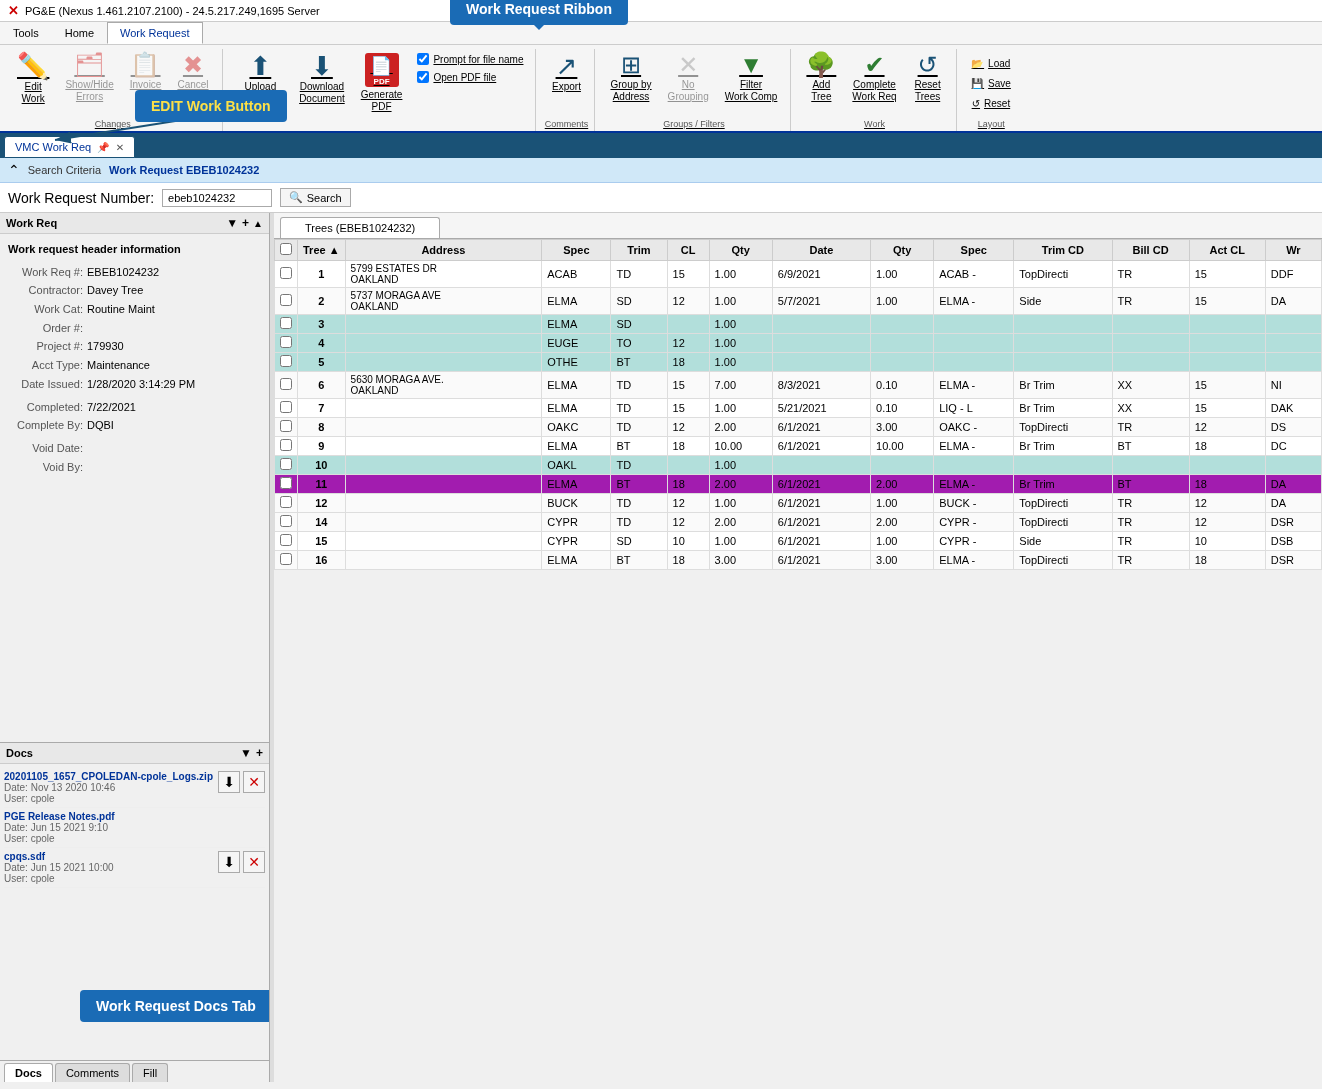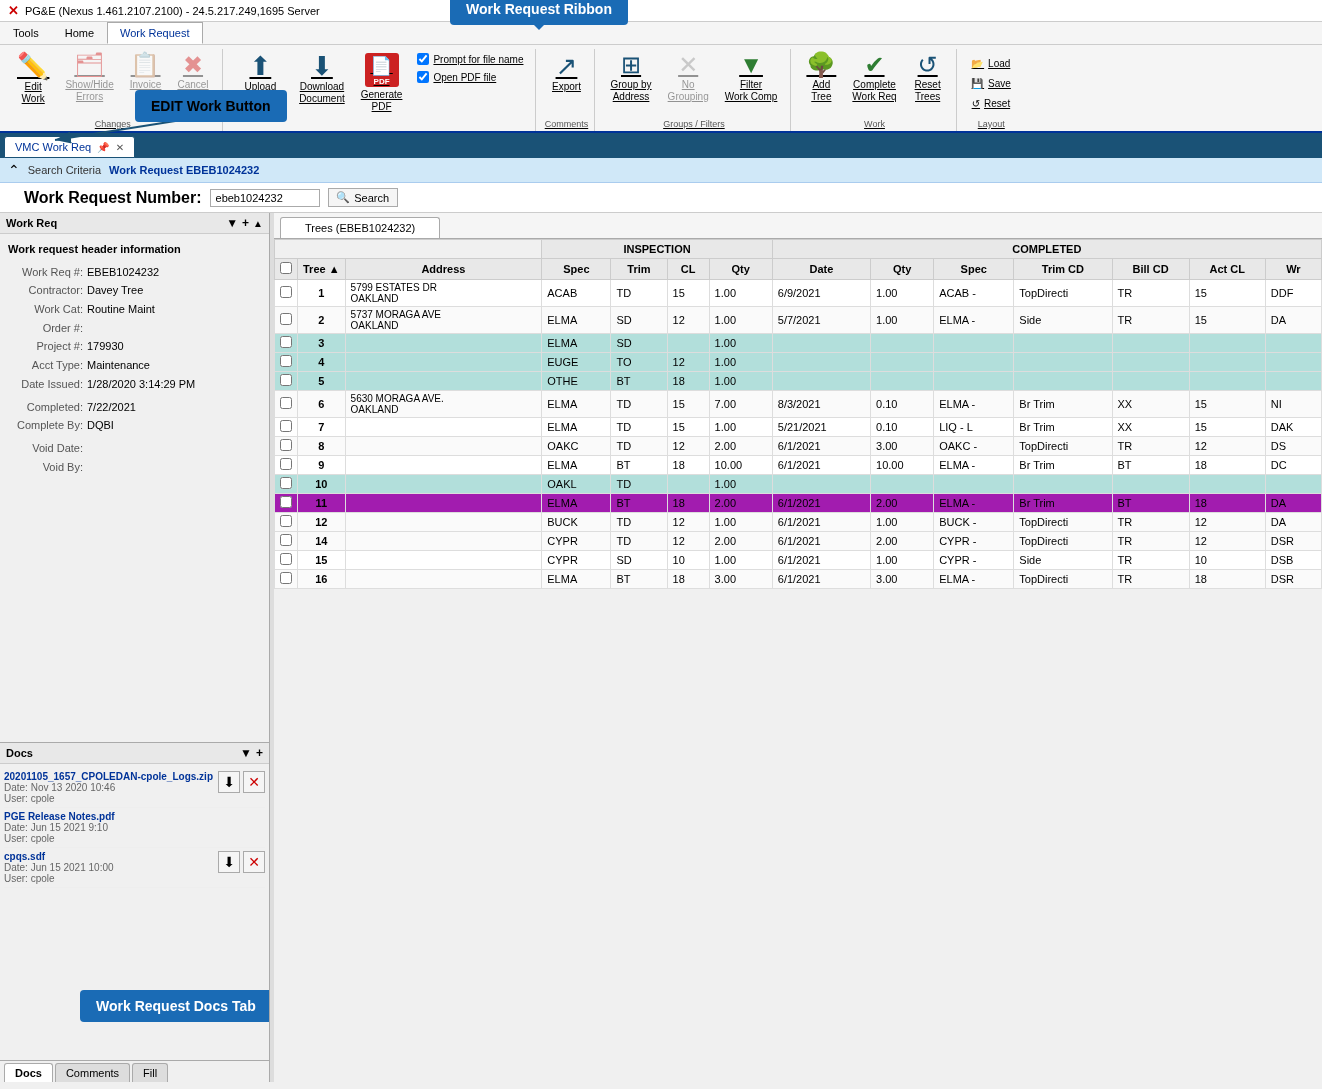--- a/index.html
+++ b/index.html
@@ -169,21 +169,21 @@
     
     
     .wrn-bar {
       background: white;
       padding: 5px 8px;
       display: flex;
       align-items: center;
       gap: 8px;
       border-bottom: 1px solid #ccc;
     }
-    .wrn-label { font-size: 16px; font-weight: bold; margin-left: 16px; }
+    .wrn-label { font-size: 14px; font-weight: normal; }
     .wrn-input {
       border: 1px solid #aaa;
       padding: 2px 5px;
       font-size: 11px;
       width: 110px;
     }
     .search-btn {
       display: flex;
       align-items: center;
       gap: 4px;
@@ -502,21 +502,21 @@
 
   <div style="position:absolute; top:15px; left:5px; z-index:500; pointer-events:none;">
     <svg width="290" height="120">
       <defs>
         <marker id="arrowhead" markerWidth="8" markerHeight="6" refX="8" refY="3" orient="auto">
           <polygon points="0 0, 8 3, 0 6" fill="#1a5276"></polygon>
         </marker>
       </defs>
       <line x1="240" y1="50" x2="50" y2="80" stroke="#1a5276" stroke-width="2" marker-end="url(#arrowhead)"></line>
     </svg>
-    <div style="position:absolute; top:30px; left:130px; background:#1a6bb5; color:#000000; font-size:14px; font-weight:bold; padding:8px 16px; border-radius:4px; white-space:nowrap;">EDIT Work Button</div>
+    <div style="position:absolute; top:30px; left:130px; background:#1a6bb5; color:#fde047; font-size:14px; font-weight:bold; padding:8px 16px; border-radius:4px; white-space:nowrap;">EDIT Work Button</div>
   </div>
 </div>
 
 <div class="tab-bar">
   <div class="tab active">
     <span>VMC Work Req</span>
     <span class="tab-pin">📌</span>
     <span class="tab-close">✕</span>
   </div>
 </div>
@@ -664,25 +664,20 @@
 
   <div class="right-panel">
 
     <div class="trees-tab-bar">
       <div class="trees-tab">Trees (EBEB1024232)</div>
     </div>
 
     <div class="data-table-container">
       <table class="data-table">
         <thead>
-          <tr>
-            <th colspan="3" style="border:1px solid #ccc; background:#f0f0f0;"></th>
-            <th colspan="4" class="section-header" style="background:#e8e8e8; border:1px solid #ccc;">INSPECTION</th>
-            <th colspan="7" class="section-header" style="background:#e8e8e8; border:1px solid #ccc;">COMPLETED</th>
-          </tr>
           <tr>
             <th class="col-check"><input type="checkbox" style=""></th>
             <th class="col-tree" style="cursor:pointer;">Tree <span>▲</span></th>
             <th>Address</th>
             <th>Spec</th>
             <th>Trim</th>
             <th>CL</th>
             <th>Qty</th>
             <th>Date</th>
             <th>Qty</th>

